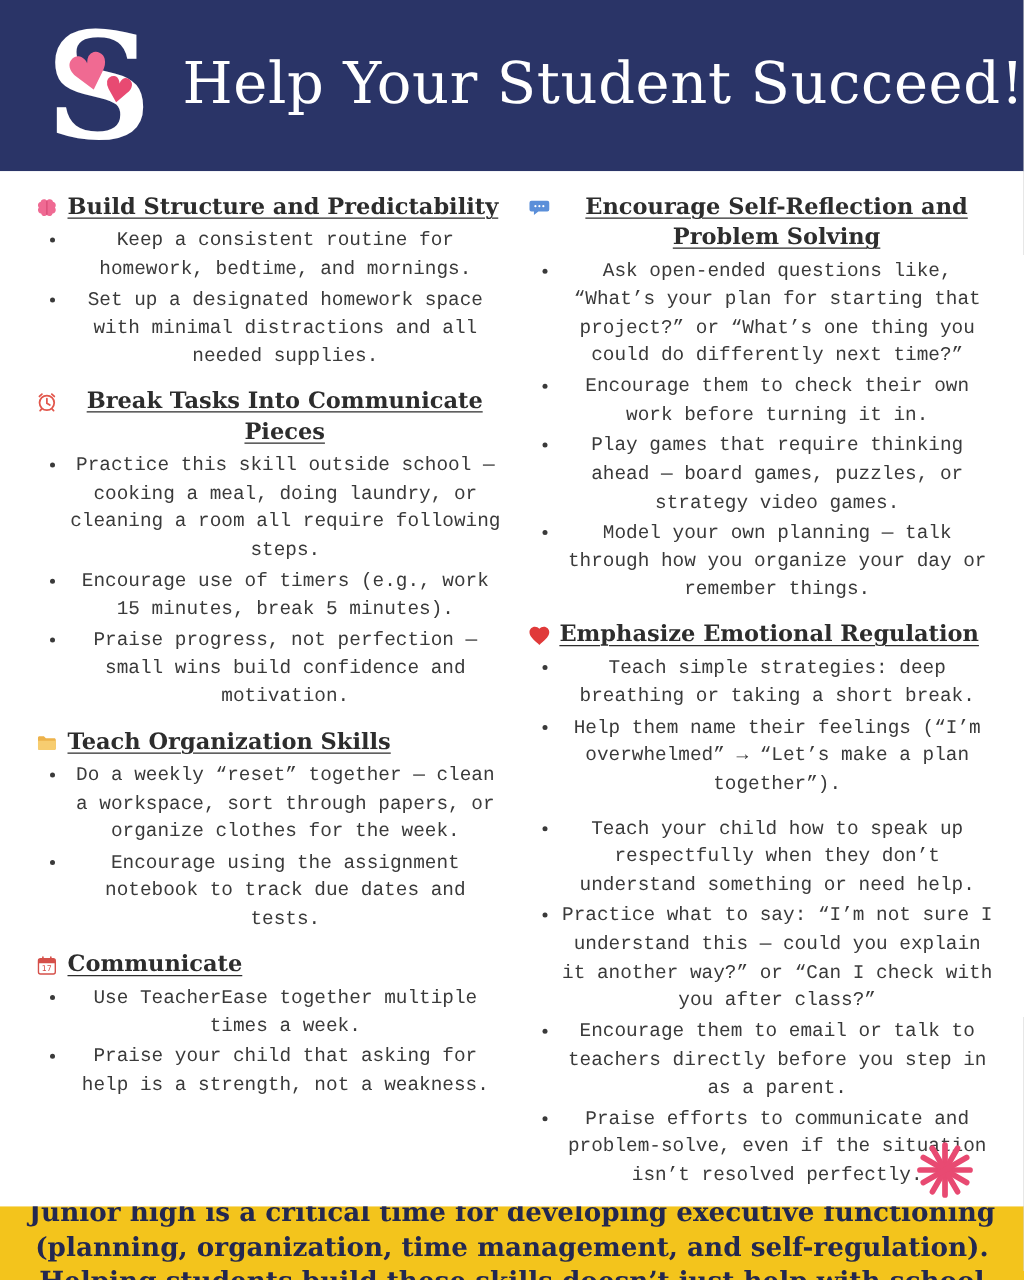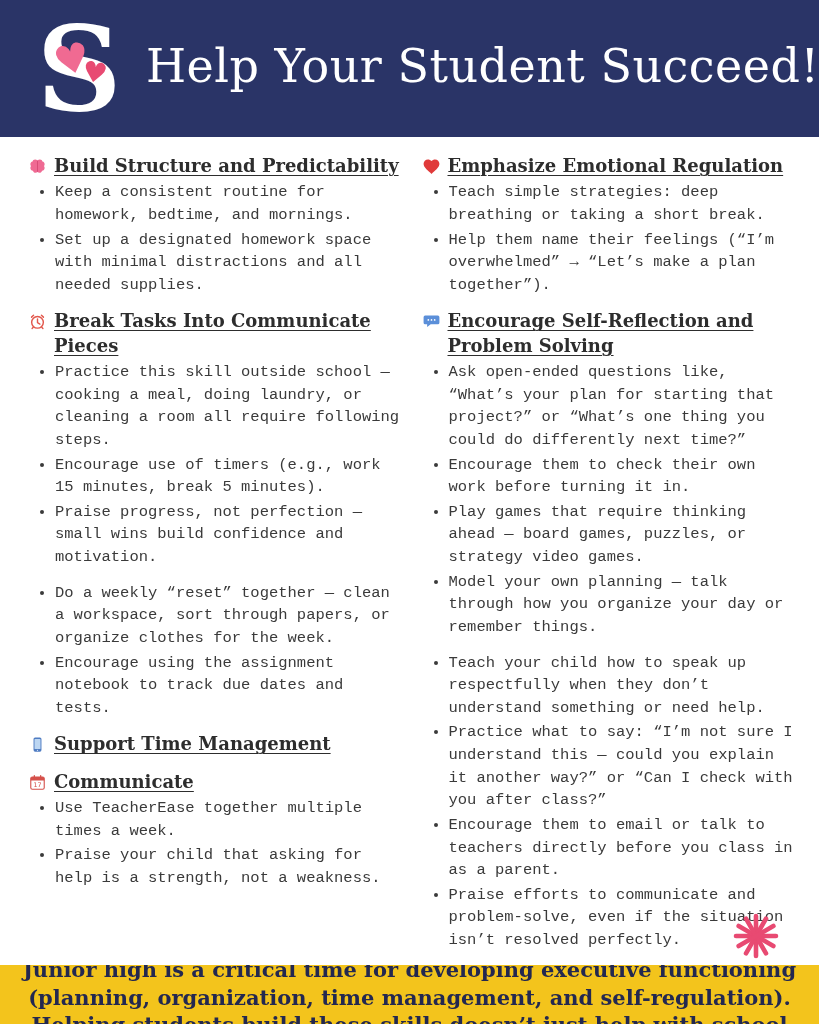--- a/index.html
+++ b/index.html
@@ -24,21 +24,21 @@
   .logo-heart.h1{font-size:40px;left:28px;top:32px;color:#f06a92;transform:rotate(-14deg);}
   .logo-heart.h2{font-size:28px;left:56px;top:52px;color:#e84a72;transform:rotate(10deg);}
   .title{
     color:#ffffff;font-size:46px;font-weight:500;margin:0 0 6px 14px;
     letter-spacing:.5px;white-space:nowrap;
   }
 
   
   .content{
     flex:1;background:#ffffff;display:flex;gap:20px;
-    padding:17px 24px 0 28px;position:relative;box-sizing:border-box;
+    padding:17px 24px 0 28px;position:relative;box-sizing:border-box;text-align:center;
   }
   .column{flex:1;min-width:0;}
 
   .section{margin-bottom:13px;}
   .heading-row{display:flex;align-items:flex-start;gap:7px;margin-bottom:3px;}
   .icon{flex:none;width:19px;height:19px;margin-top:3px;}
   .icon svg{width:19px;height:19px;display:block;}
   .section-heading{
     margin:0;font-size:18px;font-weight:600;color:#2d2d2d;line-height:1.35;
     text-decoration:underline;text-underline-offset:3px;text-decoration-thickness:1px;
@@ -107,36 +107,35 @@
             </span>
             <h3 class="section-heading">Break Tasks Into Communicate Pieces</h3>
           </div>
           <ul class="bullet-list">
             <li>Practice this skill outside school — cooking a meal, doing laundry, or cleaning a room all require following steps.</li>
             <li>Encourage use of timers (e.g., work 15 minutes, break 5 minutes).</li>
             <li>Praise progress, not perfection — small wins build confidence and motivation.</li>
           </ul>
         </div>
         <div class="section">
+          <div class="heading-row">
+            <span class="icon">
+              <svg viewBox="0 0 24 24">
+                <path fill="#edb24a" d="M3 6.5C3 5.7 3.7 5 4.5 5H9l2 2h8.5c.8 0 1.5.7 1.5 1.5v9c0 .8-.7 1.5-1.5 1.5h-15C3.7 19 3 18.3 3 17.5v-11z"></path>
+                <path fill="#f7cd70" d="M3 9.5h18v8c0 .8-.7 1.5-1.5 1.5h-15C3.7 19 3 18.3 3 17.5v-8z"></path>
+              </svg>
+            </span>
+            <h3 class="section-heading">Teach Organization Skills</h3>
+          </div>
           <ul class="bullet-list">
             <li>Do a weekly “reset” together — clean a workspace, sort through papers, or organize clothes for the week.</li>
             <li>Encourage using the assignment notebook to track due dates and tests.</li>
           </ul>
         </div>
         <div class="section">
-          <div class="heading-row">
-            <span class="icon">
-              <svg viewBox="0 0 24 24">
-                <rect x="7" y="3" width="10" height="18" rx="2" fill="#4f7cc2"></rect>
-                <rect x="8.2" y="5.2" width="7.6" height="12.6" rx="0.8" fill="#bcd6f2"></rect>
-                <circle cx="12" cy="19.3" r="0.8" fill="#dbe9fa"></circle>
-              </svg>
-            </span>
-            <h3 class="section-heading">Support Time Management</h3>
-          </div>
         </div>
         <div class="section">
           <div class="heading-row">
             <span class="icon">
               <svg viewBox="0 0 24 24">
                 <rect x="3.5" y="5" width="17" height="15.5" rx="2" fill="#ffffff" stroke="#d5504a" stroke-width="1.4"></rect>
                 <path d="M3.5 9.5h17V7a2 2 0 0 0-2-2h-13a2 2 0 0 0-2 2v2.5z" fill="#d5504a"></path>
                 <path d="M8 3.2v3.2M16 3.2v3.2" stroke="#d5504a" stroke-width="1.6" stroke-linecap="round"></path>
                 <text x="12" y="17.8" font-size="8" text-anchor="middle" fill="#d5504a" font-family="DejaVu Sans, sans-serif">17</text>
               </svg>
@@ -147,54 +146,54 @@
             <li>Use TeacherEase together multiple times a week.</li>
             <li>Praise your child that asking for help is a strength, not a weakness.</li>
           </ul>
         </div>
       </div>
     <div class="column">
         <div class="section">
           <div class="heading-row">
             <span class="icon">
               <svg viewBox="0 0 24 24">
-                <path fill="#e03a3a" d="M12 21.35l-1.45-1.32C5.4 15.36 2 12.28 2 8.5 2 5.42 4.42 3 7.5 3c1.74 0 3.41.81 4.5 2.09C13.09 3.81 14.76 3 16.5 3 19.58 3 22 5.42 22 8.5c0 3.78-3.4 6.86-8.55 11.54L12 21.35z"></path>
-              </svg>
-            </span>
-            <h3 class="section-heading">Emphasize Emotional Regulation</h3>
-          </div>
-          <ul class="bullet-list">
-            <li>Teach simple strategies: deep breathing or taking a short break.</li>
-            <li>Help them name their feelings (“I’m overwhelmed” → “Let’s make a plan together”).</li>
-          </ul>
-        </div>
-        <div class="section">
-          <div class="heading-row">
-            <span class="icon">
-              <svg viewBox="0 0 24 24">
                 <path fill="#5b8fd9" d="M4 4.5h16a2 2 0 0 1 2 2v7a2 2 0 0 1-2 2h-9L6.5 19v-3.5H4a2 2 0 0 1-2-2v-7a2 2 0 0 1 2-2z"></path>
                 <circle cx="8" cy="10" r="1.1" fill="#fff"></circle>
                 <circle cx="12" cy="10" r="1.1" fill="#fff"></circle>
                 <circle cx="16" cy="10" r="1.1" fill="#fff"></circle>
               </svg>
             </span>
             <h3 class="section-heading">Encourage Self-Reflection and Problem Solving</h3>
           </div>
           <ul class="bullet-list">
             <li>Ask open-ended questions like, “What’s your plan for starting that project?” or “What’s one thing you could do differently next time?”</li>
             <li>Encourage them to check their own work before turning it in.</li>
             <li>Play games that require thinking ahead — board games, puzzles, or strategy video games.</li>
             <li>Model your own planning — talk through how you organize your day or remember things.</li>
           </ul>
         </div>
         <div class="section">
+          <div class="heading-row">
+            <span class="icon">
+              <svg viewBox="0 0 24 24">
+                <path fill="#e03a3a" d="M12 21.35l-1.45-1.32C5.4 15.36 2 12.28 2 8.5 2 5.42 4.42 3 7.5 3c1.74 0 3.41.81 4.5 2.09C13.09 3.81 14.76 3 16.5 3 19.58 3 22 5.42 22 8.5c0 3.78-3.4 6.86-8.55 11.54L12 21.35z"></path>
+              </svg>
+            </span>
+            <h3 class="section-heading">Emphasize Emotional Regulation</h3>
+          </div>
+          <ul class="bullet-list">
+            <li>Teach simple strategies: deep breathing or taking a short break.</li>
+            <li>Help them name their feelings (“I’m overwhelmed” → “Let’s make a plan together”).</li>
+          </ul>
+        </div>
+        <div class="section">
           <ul class="bullet-list">
             <li>Teach your child how to speak up respectfully when they don’t understand something or need help.</li>
             <li>Practice what to say: “I’m not sure I understand this — could you explain it another way?” or “Can I check with you after class?”</li>
-            <li>Encourage them to email or talk to teachers directly before you class in as a parent.</li>
+            <li>Encourage them to email or talk to teachers directly before you step in as a parent.</li>
             <li>Praise efforts to communicate and problem-solve, even if the situation isn’t resolved perfectly.</li>
           </ul>
         </div>
       </div>
 
     <div class="asterisk">
       <svg viewBox="0 0 60 60" fill="none" stroke="#e84a72" stroke-width="5.5" stroke-linecap="round">
         <path d="M30 6 L30 54"></path>
         <path d="M6 30 L54 30"></path>
         <path d="M9.2 18 L50.8 42"></path>

